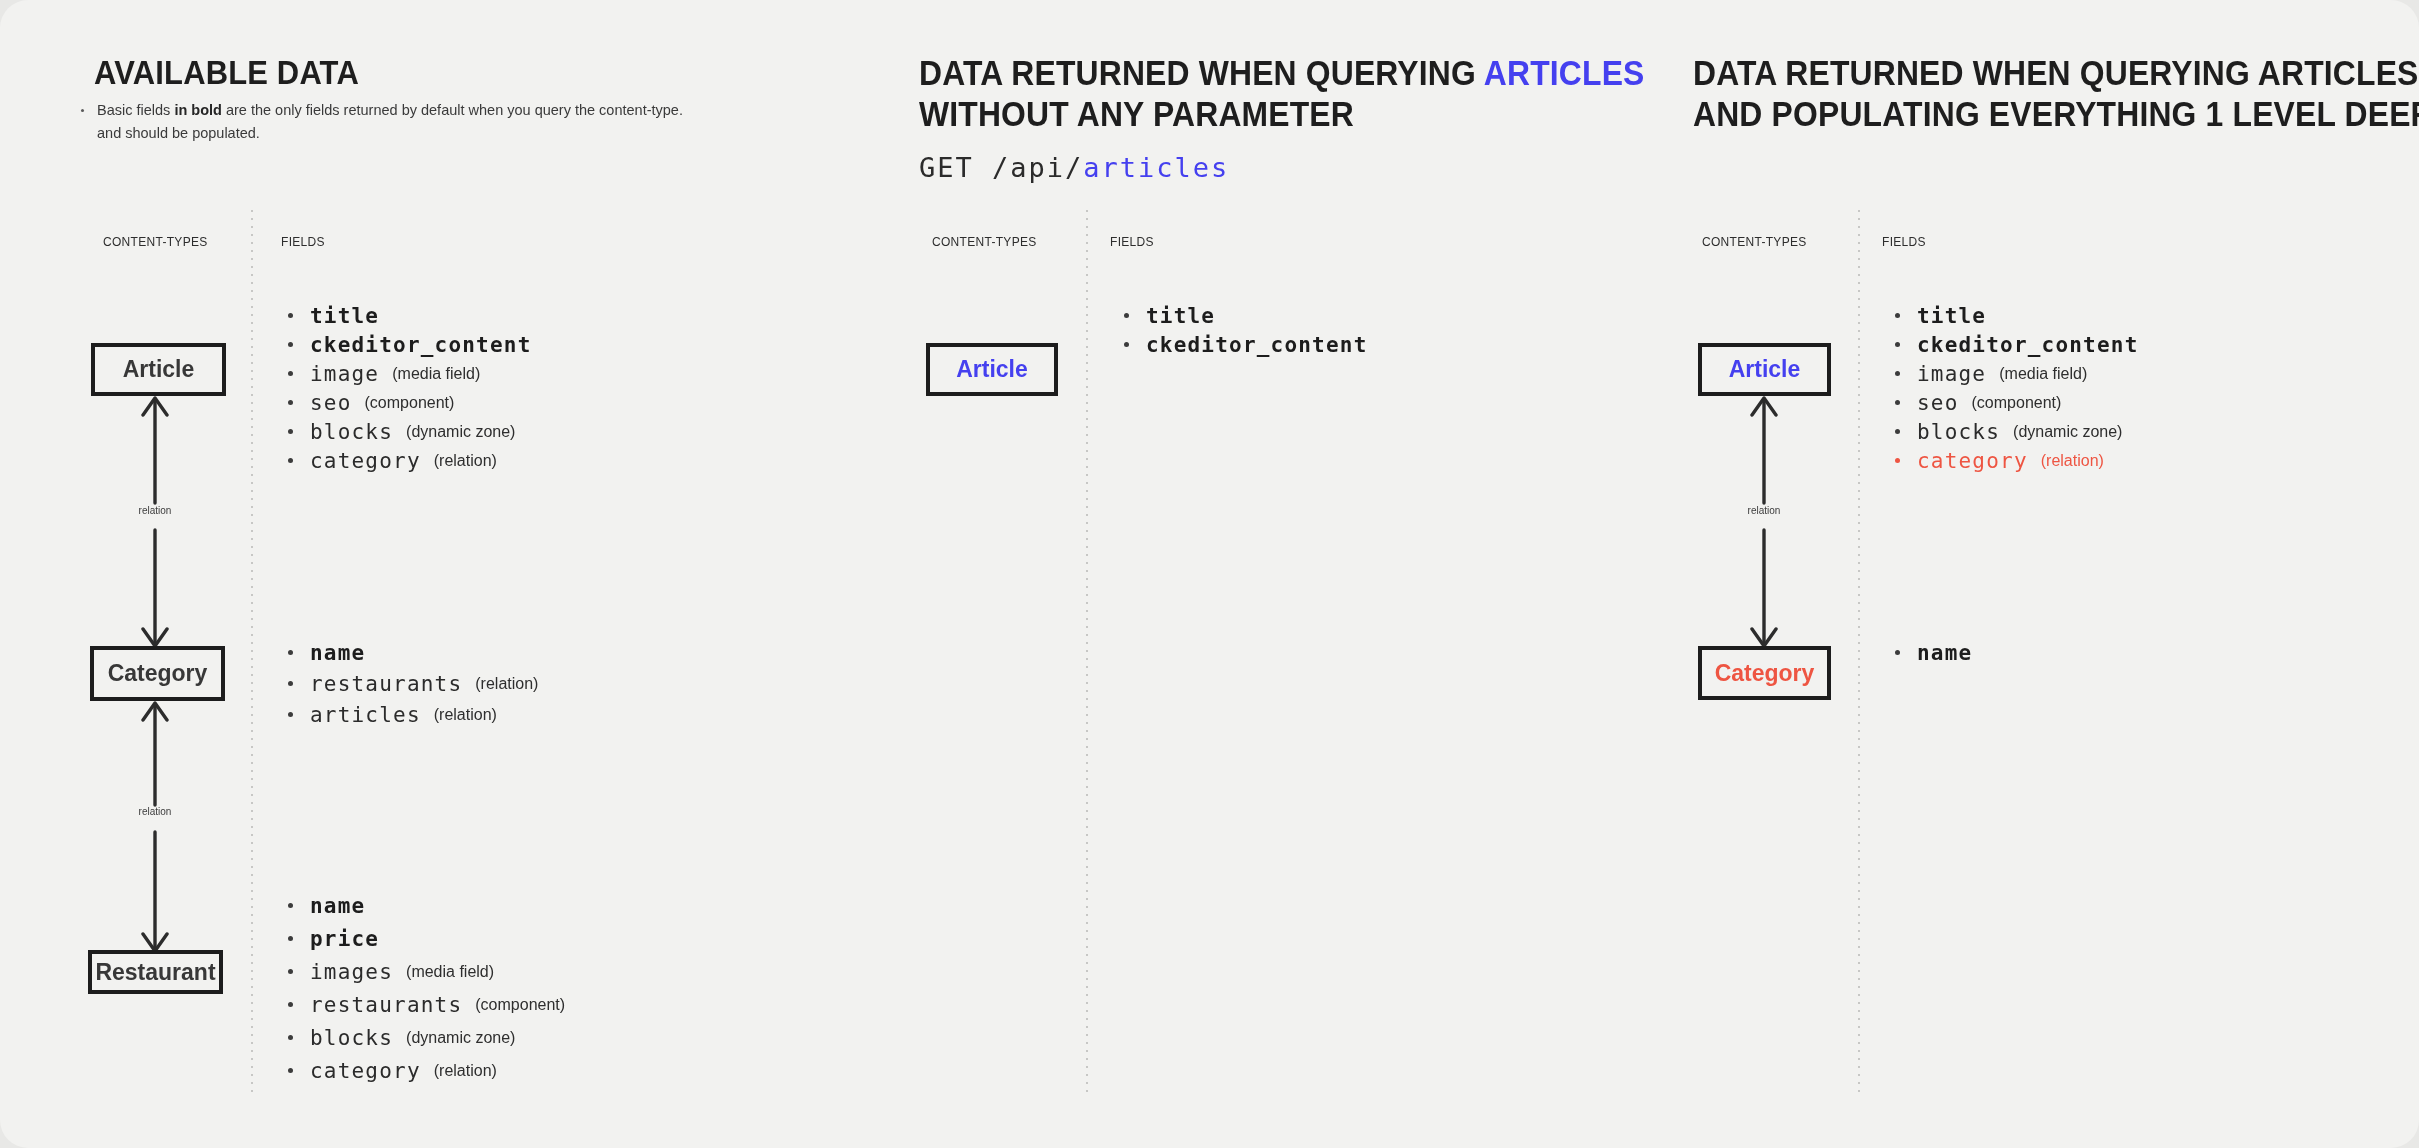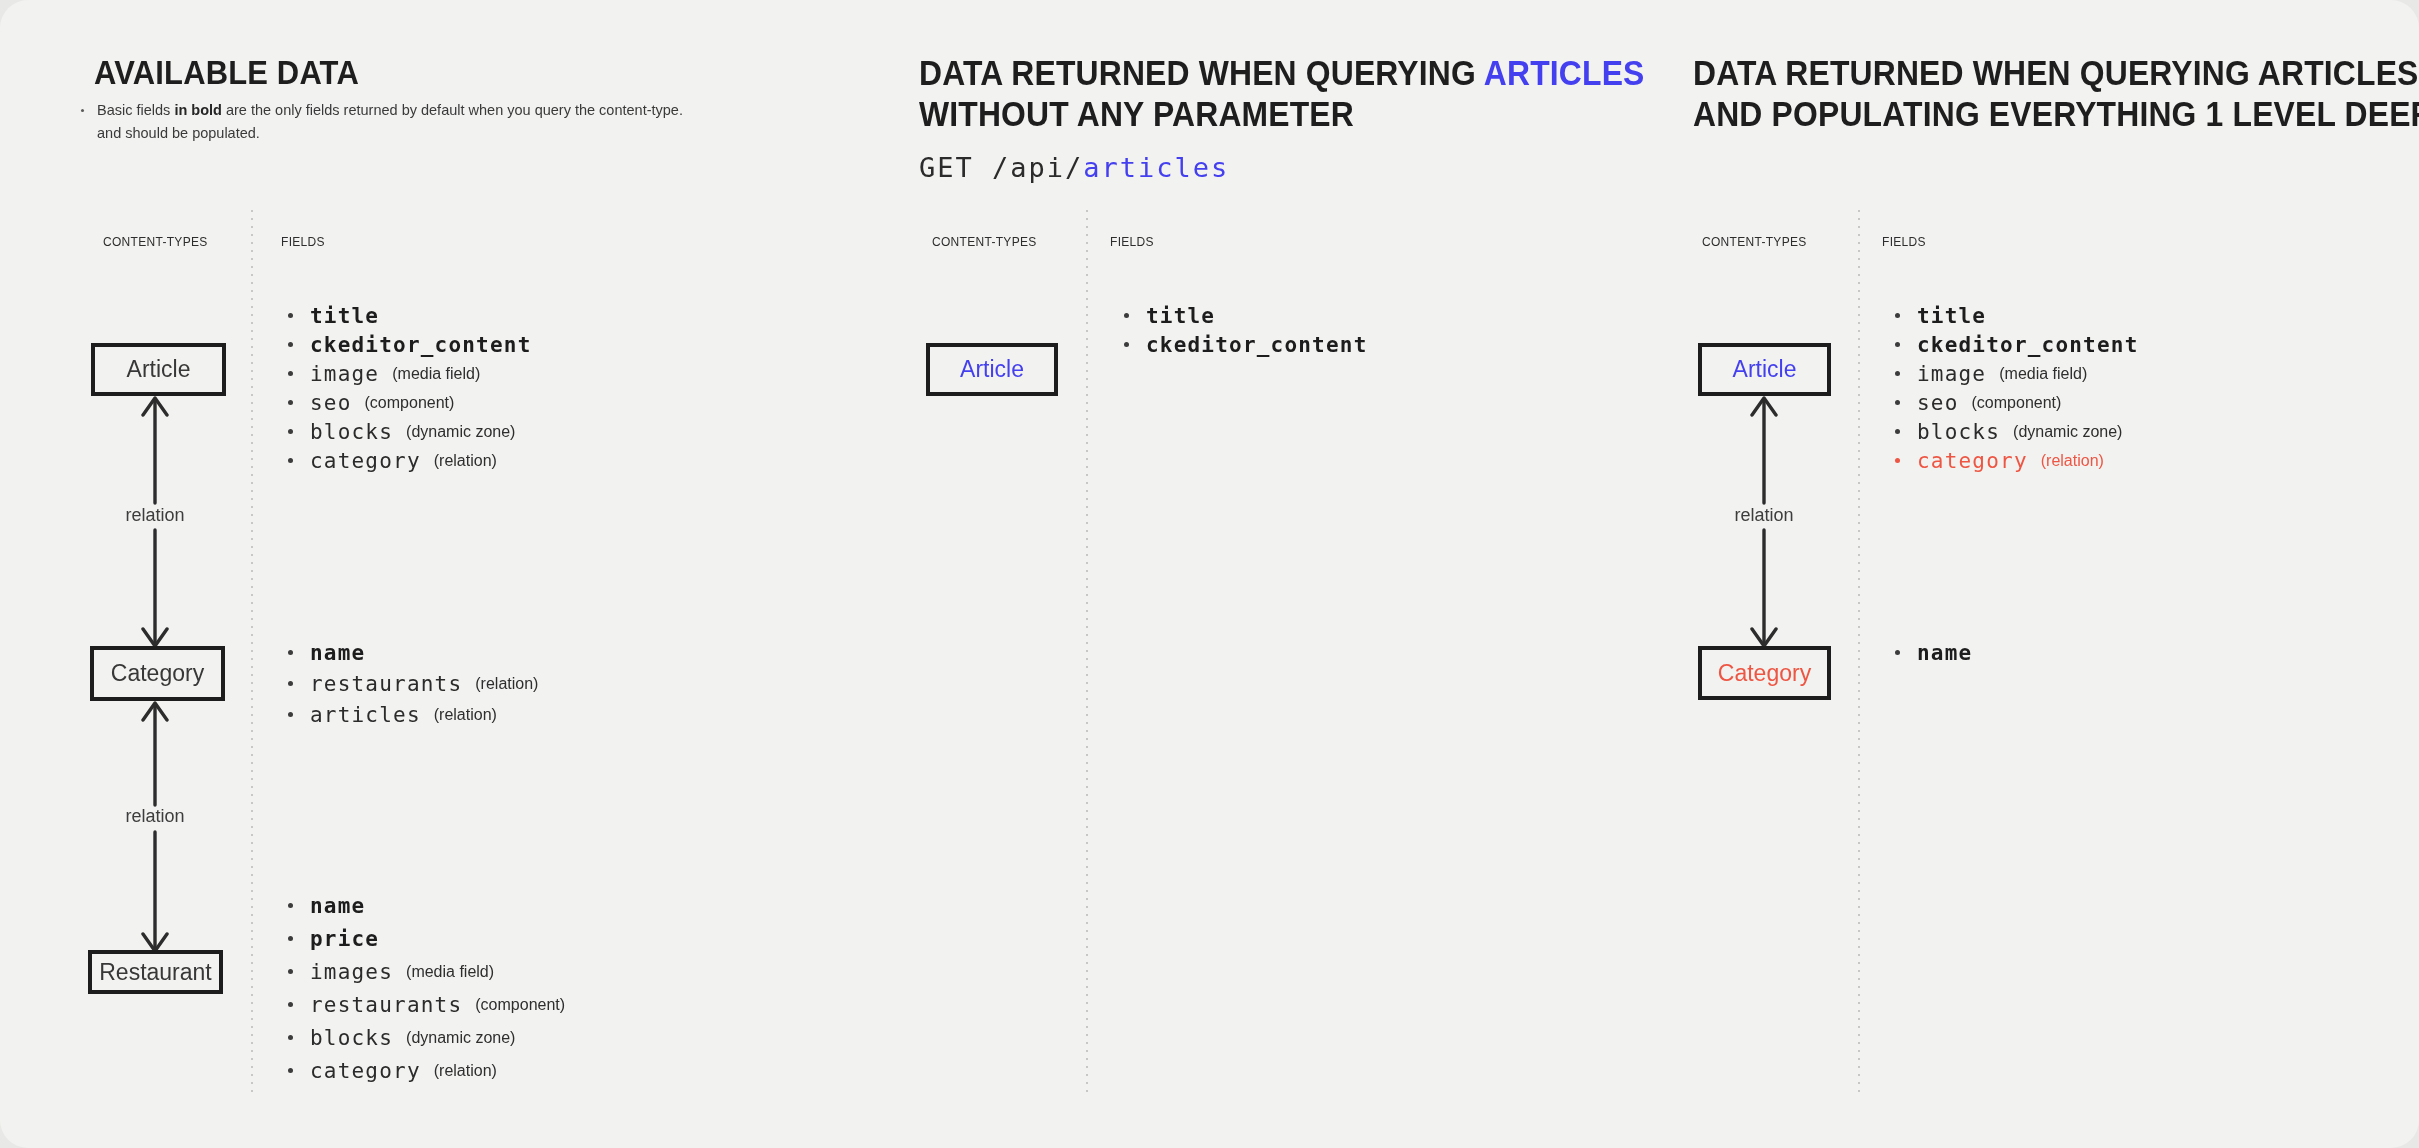--- a/index.html
+++ b/index.html
@@ -48,21 +48,21 @@
   .vline{
     width:2px;height:882px;
     background-image:linear-gradient(to bottom,#c7c7c5 30%,rgba(0,0,0,0) 30%);
     background-size:2px 8px;background-repeat:repeat-y;
   }
 
   
   .ctbox{
     box-sizing:border-box;border:4px solid var(--box-border);
     display:flex;align-items:center;justify-content:center;
-    font-size:23px;color:#383838;background:transparent;
+    font-size:23px;color:#383838;background:transparent;font-weight:bold;
   }
   .ctbox.blue{color:var(--blue);}
   .ctbox.red{color:var(--red);}
 
   
   .fields{list-style:none;margin:10px;padding:0;}
   .fields li{display:flex;align-items:center;}
   .lh29 li{height:29px;}
   .lh31 li{height:31px;}
   .lh33 li{height:33px;}
@@ -72,21 +72,21 @@
     color:#2b2b2b;white-space:nowrap;
   }
   li.bold .fname{font-weight:bold;color:#1d1d1d;}
   .ftype{font-size:16px;color:#2e2e2e;margin-left:13px;white-space:nowrap;}
   li.red .fname,li.red .ftype{color:var(--red);}
   li.red .fdot{background:var(--red);}
 
   
   .rel-arrow{display:block;}
   .rel-arrow path{stroke:#2c2c2c;stroke-width:3.4;fill:none;stroke-linecap:round;stroke-linejoin:round;}
-  .rel-label{font-size:18px;color:#3d3d3d;text-align:center;width:100px;}
+  .rel-label{font-size:10px;color:#3d3d3d;text-align:center;width:100px;}
 </style>
 </head>
 <body>
 
 <div class="canvas">
 
   <div class="abs h1" style="left:94px;top:53px;">AVAILABLE DATA</div>
 
   <div class="abs intro" style="left:81px;top:99px;">
     <div class="intro-row">

